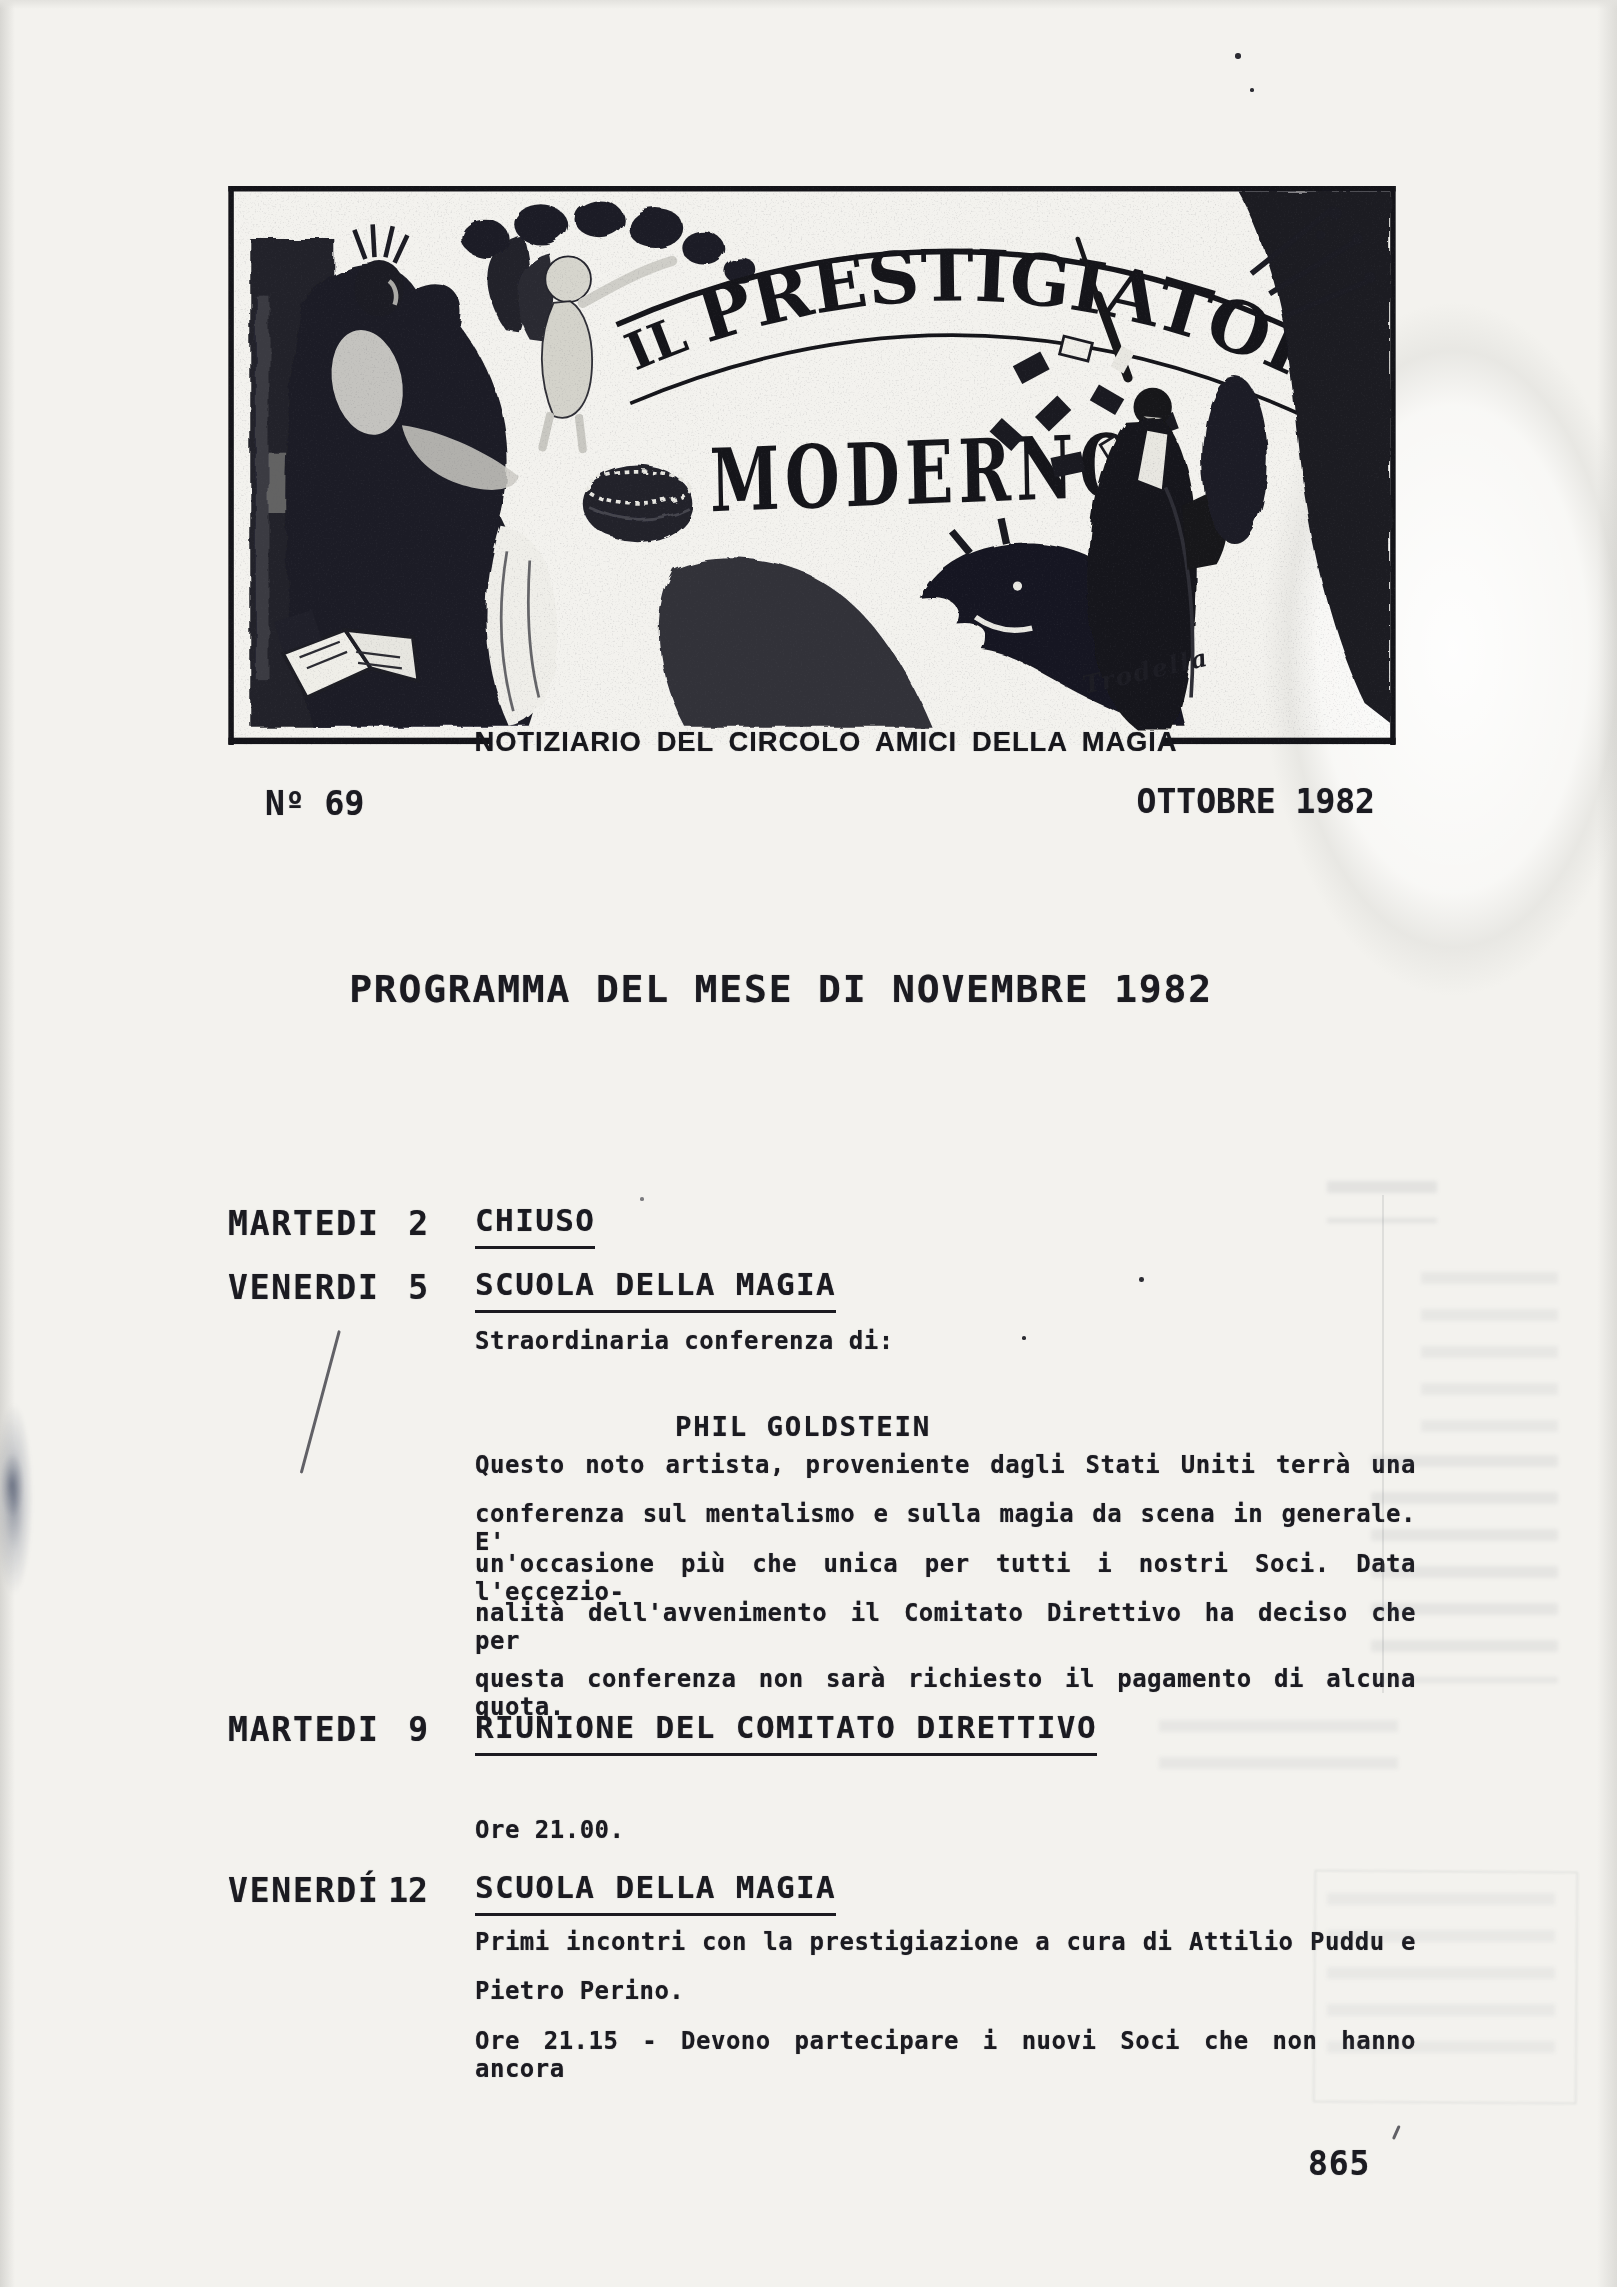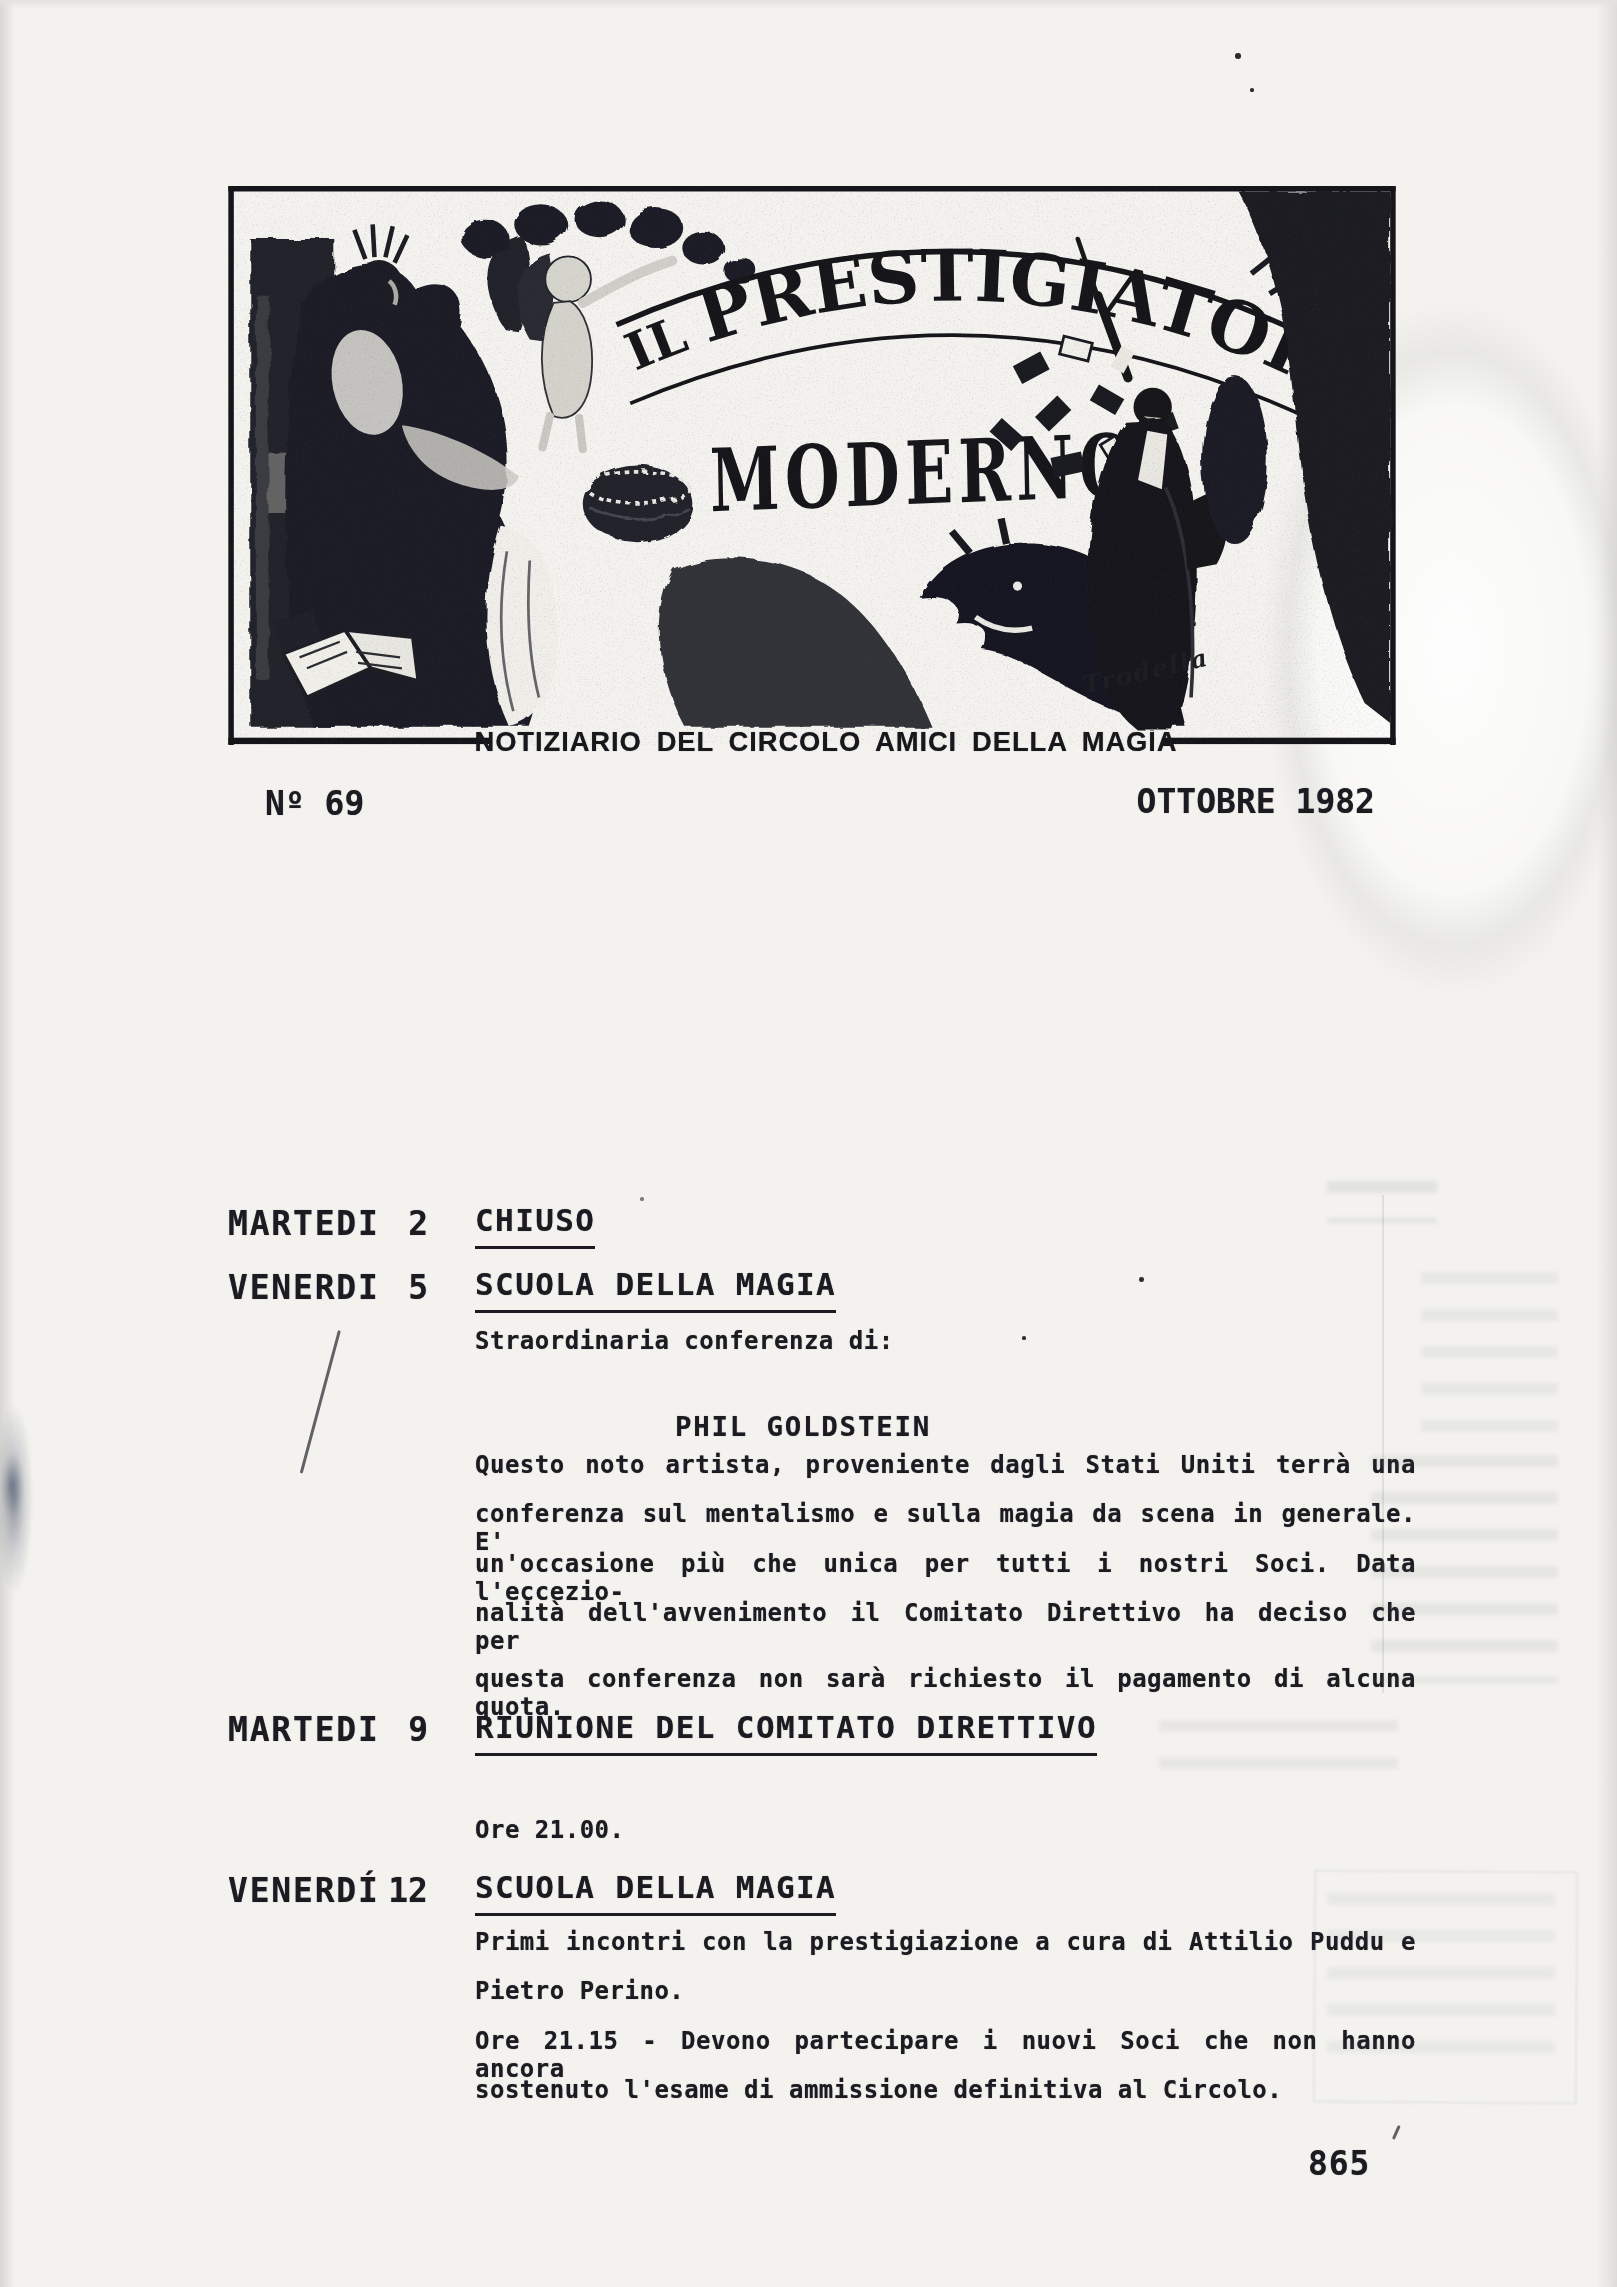--- a/index.html
+++ b/index.html
@@ -197,20 +197,21 @@
     <rect x="6" y="6" width="1266" height="600" filter="url(#grain)" opacity="0.35"></rect>
   </svg>
 
   <div class="caption-row">
     <span class="caption-text">NOTIZIARIO DEL CIRCOLO AMICI DELLA MAGIA</span>
   </div>
 
   <div class="t issue" style="left:265px;top:784px;">Nº 69</div>
   <div class="t issue" style="left:1005px;top:782px;width:370px;text-align:right;">OTTOBRE 1982</div>
 
+  <div class="t ptitle" style="left:197px;top:967px;">PROGRAMMA DEL MESE DI NOVEMBRE 1982</div>
 
   <div class="t day" style="left:228px;top:1204px;">MARTEDI</div>
   <div class="t num" style="left:373px;top:1204px;">2</div>
   <div class="t head" style="left:475px;top:1202px;">CHIUSO</div>
 
   <div class="t day" style="left:228px;top:1268px;">VENERDI</div>
   <div class="t num" style="left:373px;top:1268px;">5</div>
   <div class="t head" style="left:475px;top:1266px;">SCUOLA DELLA MAGIA</div>
   <div class="t body26" style="left:475px;top:1327px;">Straordinaria conferenza di:</div>
   <div class="t speaker" style="left:675px;top:1391px;margin-top:20px;">PHIL GOLDSTEIN</div>
@@ -224,21 +225,20 @@
   <div class="t num" style="left:373px;top:1710px;">9</div>
   <div class="t head" style="left:475px;top:1709px;">RIUNIONE DEL COMITATO DIRETTIVO</div>
   <div class="t body26" style="left:475px;top:1816px;">Ore 21.00.</div>
 
   <div class="t day" style="left:228px;top:1871px;">VENERDÍ</div>
   <div class="t num" style="left:373px;top:1871px;">12</div>
   <div class="t head" style="left:475px;top:1869px;">SCUOLA DELLA MAGIA</div>
   <div class="t body26 jline" style="left:475px;top:1928px;">Primi incontri con la prestigiazione a cura di Attilio Puddu e</div>
   <div class="t body26" style="left:475px;top:1977px;">Pietro Perino.</div>
   <div class="t body26 jline" style="left:475px;top:2027px;">Ore 21.15 - Devono partecipare i nuovi Soci che non hanno ancora</div>
-  <div class="t body26" style="left:475px;top:2076px;">sostenuto l'esame di ammissione definitiva al Circolo.</div>
 
   <div class="t pageno" style="left:1308px;top:2144px;">865</div>
   <div class="pen-stroke artifact" style="left:1398px;top:2125px;height:14.6px;transform:rotate(24deg);"></div>
 
   <div class="pen-stroke artifact" style="left:338px;top:1330px;height:148px;transform:rotate(15deg);"></div>
   <div class="artifact ink-smudge" style="left:-5.5px;top:1403px;width:38px;height:192px;"></div>
   <div class="artifact ink-smudge" style="left:0px;top:1453px;width:24px;height:64px;opacity:.9;"></div>
 
   <div class="artifact bleed" style="left:1327px;top:1181px;width:110px;height:42px;"></div>
   <div class="artifact bleed" style="left:1421px;top:1272px;width:137px;height:183px;opacity:.38;"></div>

